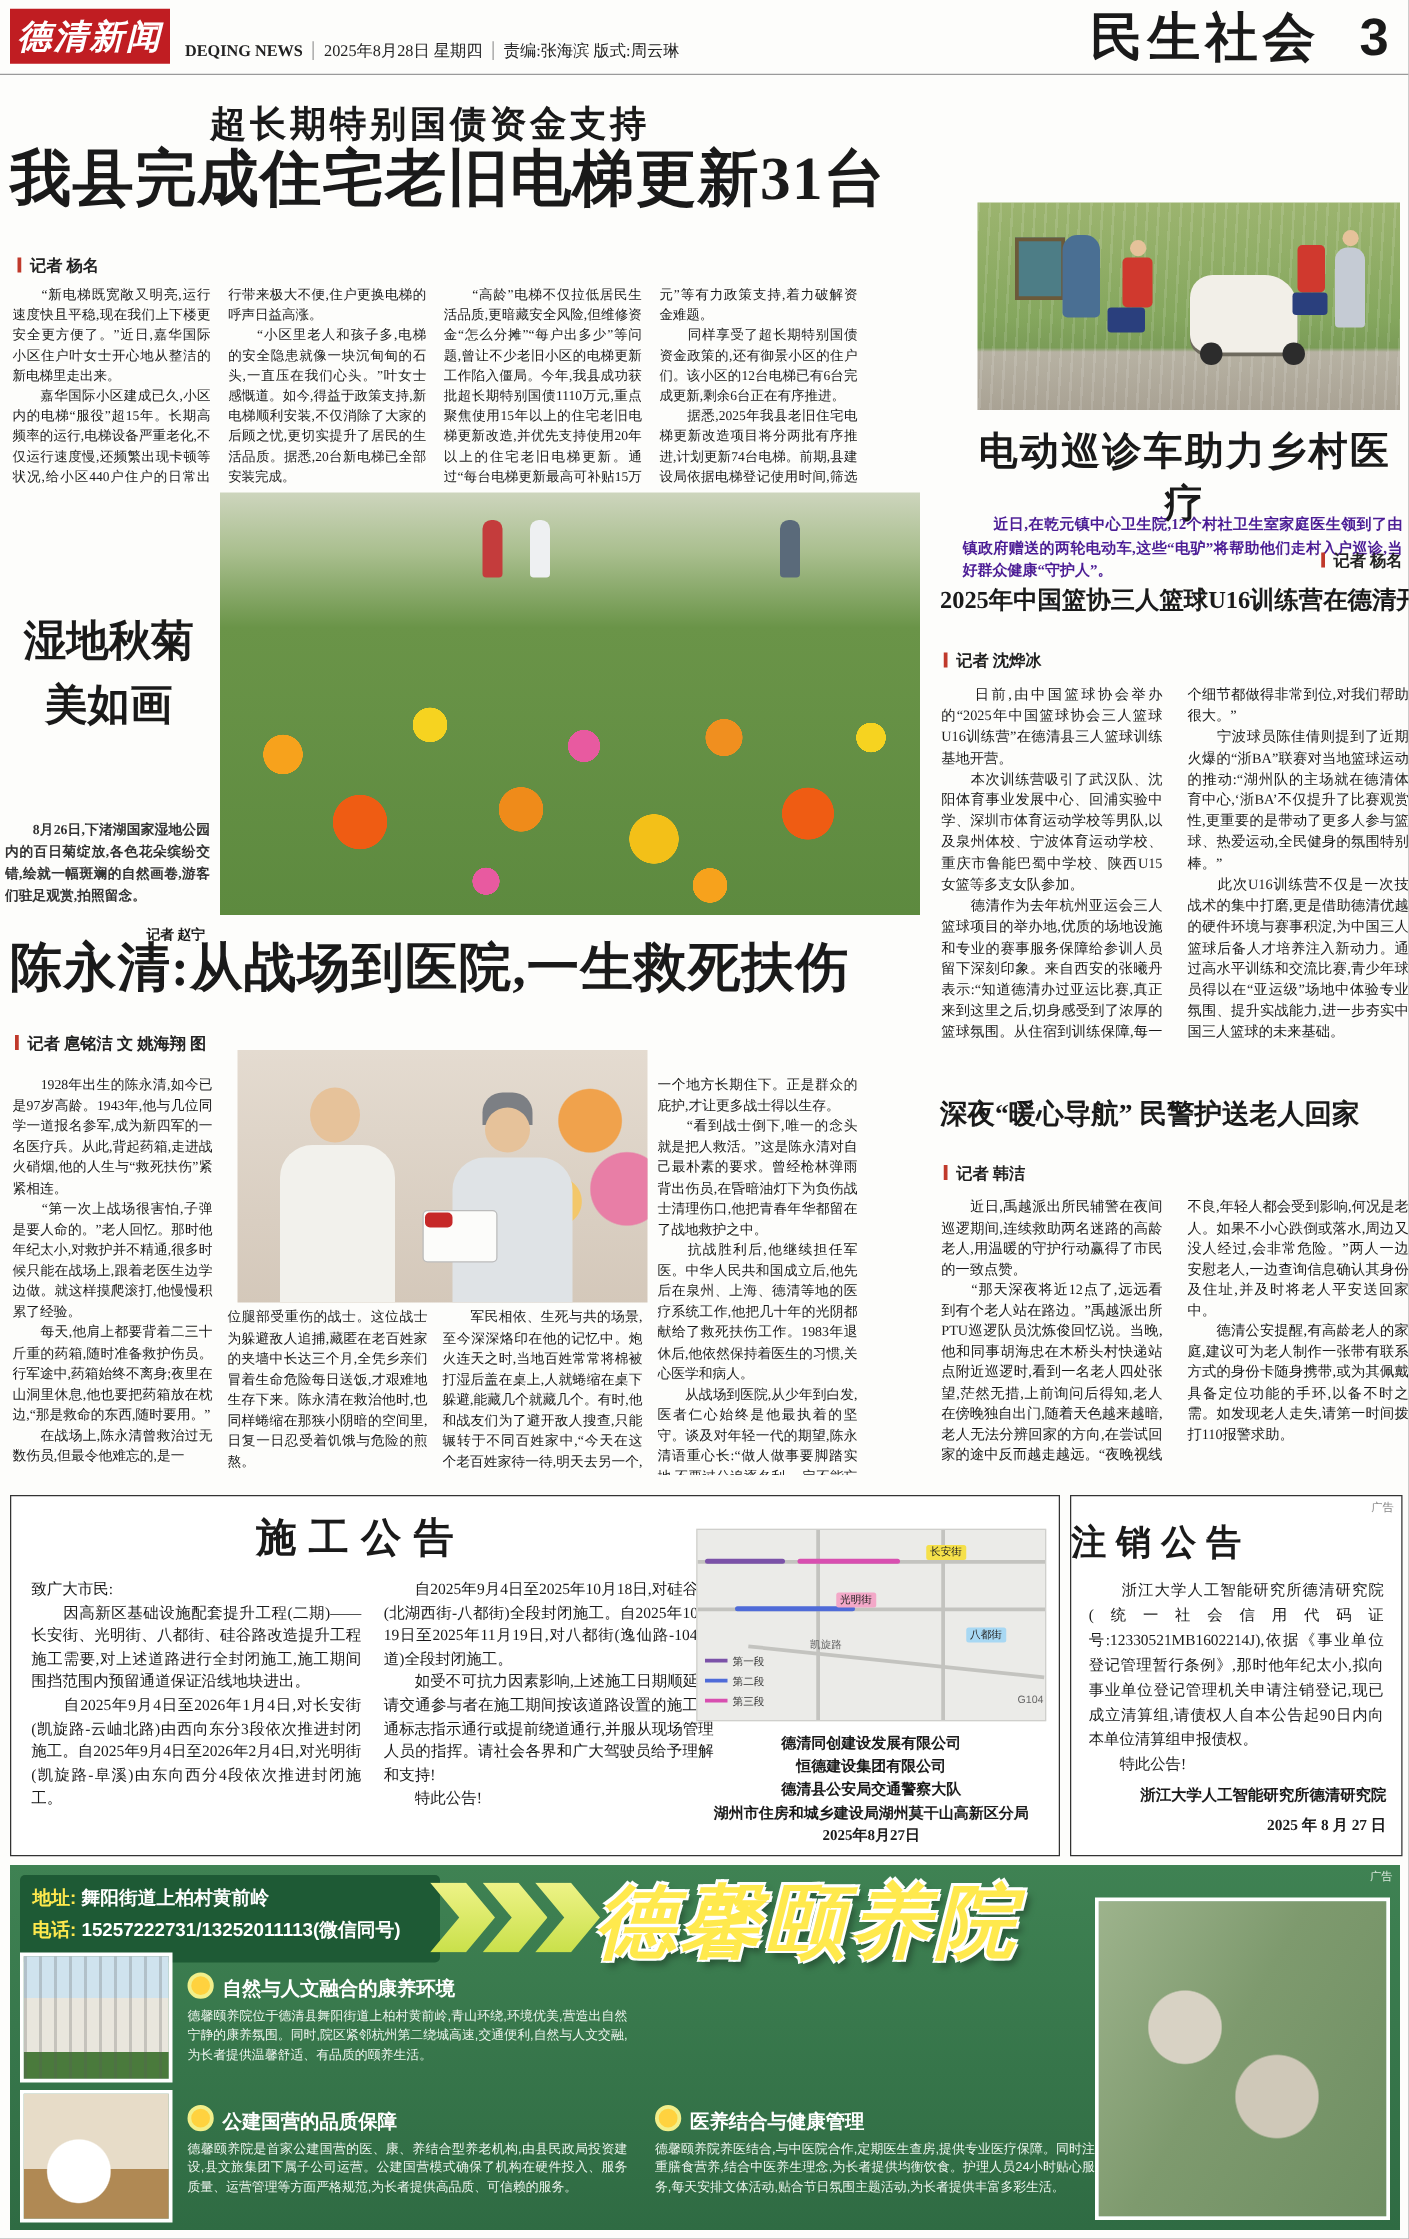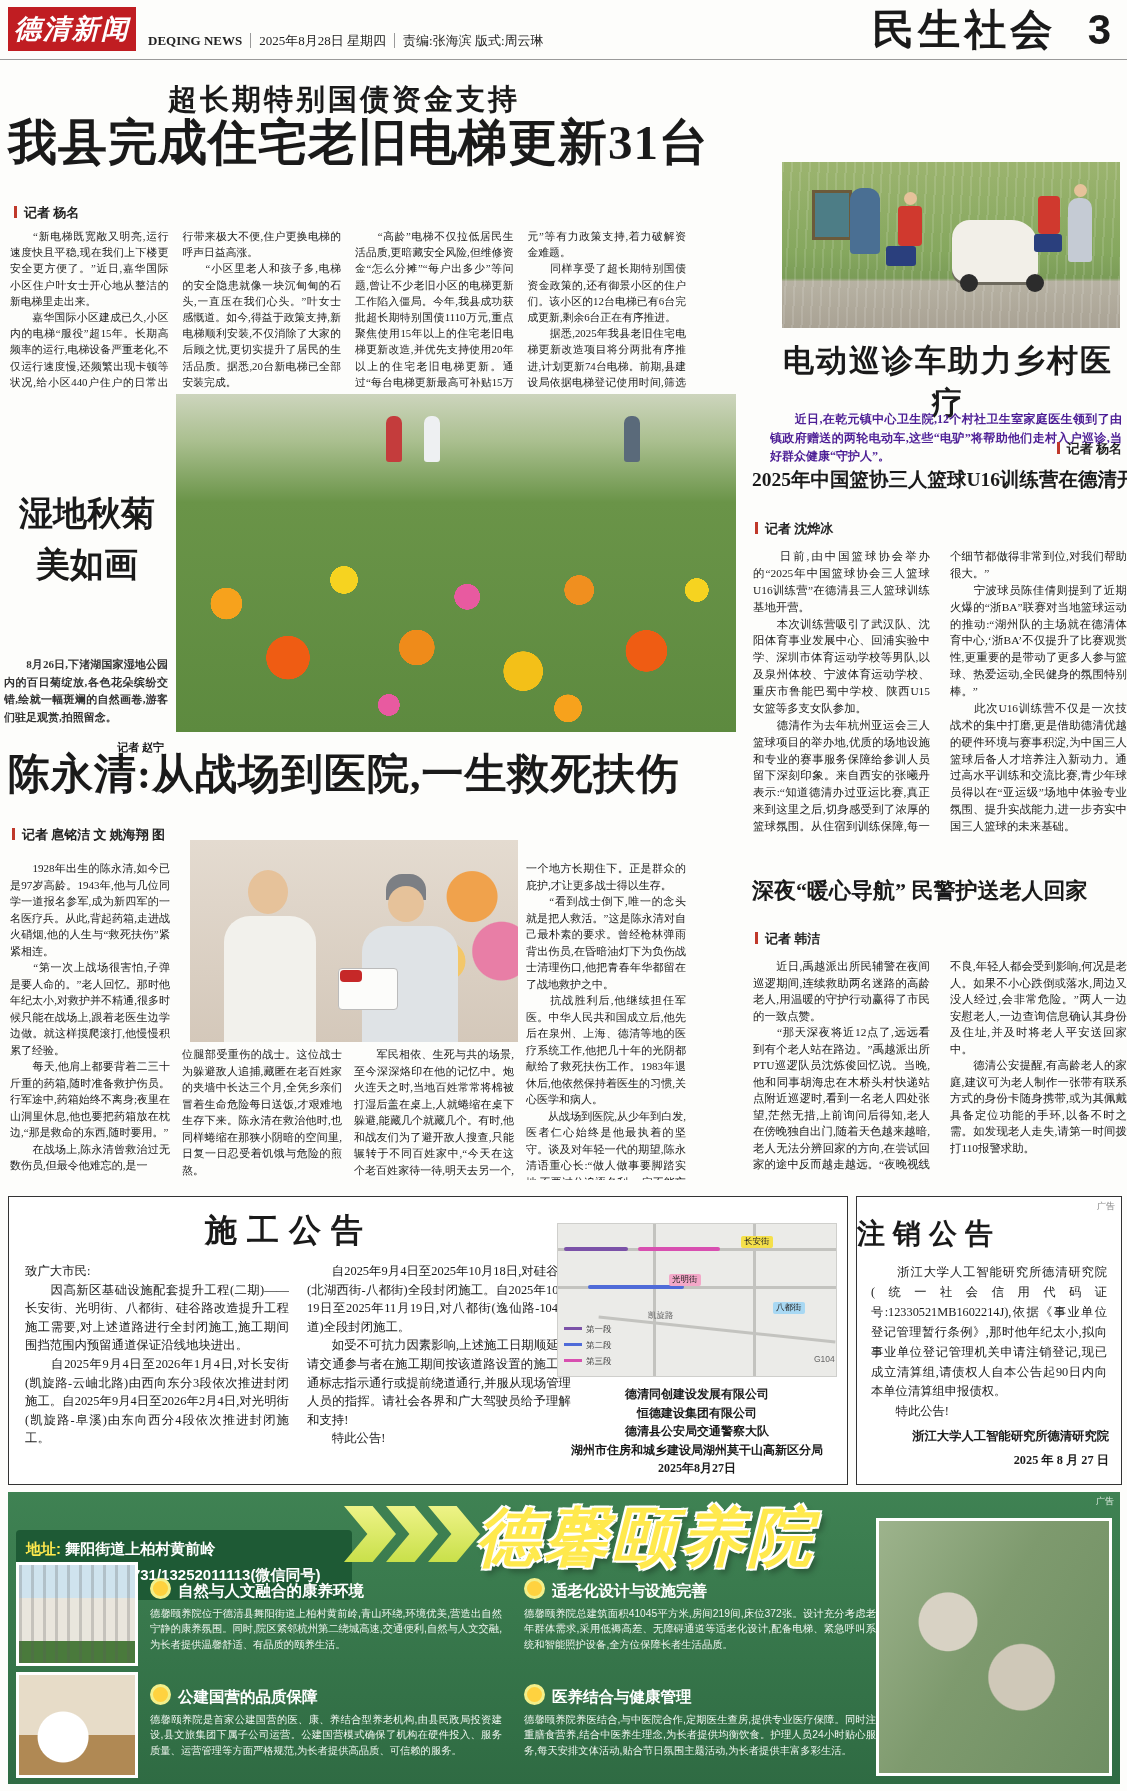--- a/index.html
+++ b/index.html
@@ -101,21 +101,21 @@
   .adtag{position:absolute;right:6px;top:3px;font-size:9px;color:#888;
         font-family:Liberation Mono, monospace;}
   .cancel-title{left:0;top:18px;width:100%;font-size:28px;font-weight:bold;letter-spacing:8px;}
   .cancel-body{left:14px;top:66px;width:236px;font-size:12.3px;line-height:1.62;}
   .cancel-sign{left:14px;bottom:12px;width:238px;text-align:right;font-size:12.3px;font-weight:bold;line-height:1.9;}
   
   .ad{left:8px;top:1492px;width:1112px;height:292px;background:linear-gradient(180deg,#3f8253 0%,#2f6b43 100%);
       font-family:"Liberation Sans","DejaVu Sans",sans-serif;}
   .ad .adtag{color:#d9e8dc;}
   .ad-contact{position:absolute;left:8px;top:8px;width:316px;height:58px;background:#1e5a35;
-      border-radius:4px;padding:6px 10px;color:#fff;font-size:15px;font-weight:bold;line-height:1.7;margin-top:30px;}
+      border-radius:4px;padding:6px 10px;color:#fff;font-size:15px;font-weight:bold;line-height:1.7;}
   .ad-contact b{color:#ffe94d;}
   .chev{position:absolute;top:14px;width:52px;height:56px;
       background:linear-gradient(180deg,#eef387,#c9e04a);
       clip-path:polygon(0 0,55% 0,100% 50%,55% 100%,0 100%,45% 50%);}
   .ad-title{position:absolute;left:468px;top:2px;font-size:64px;font-weight:bold;color:#ffe94d;
       letter-spacing:4px;text-shadow:2px 2px 0 #fff,-2px -2px 0 #fff,2px -2px 0 #fff,-2px 2px 0 #fff,4px 5px 6px rgba(0,0,0,.35);
       font-style:italic;white-space:nowrap;}
   .ad-photo{position:absolute;border:3px solid #fff;overflow:hidden;}
   .ph-building{left:8px;top:70px;width:116px;height:98px;background:
       repeating-linear-gradient(90deg,rgba(90,90,90,.25) 0 3px,transparent 3px 12px),
@@ -284,24 +284,20 @@
     <div class="chev" style="left:420px;"></div>
     <div class="ad-title">德馨颐养院</div>
     <div class="ad-photo ph-building"></div>
     <div class="ad-photo ph-room"></div>
     <div class="ad-photo ph-aerial"></div>
 
     <div class="feat" style="left:142px;top:86px;">
       <div class="feat-h"><span class="feat-icon"></span><span>自然与人文融合的康养环境</span></div>
       <div class="feat-b">德馨颐养院位于德清县舞阳街道上柏村黄前岭,青山环绕,环境优美,营造出自然宁静的康养氛围。同时,院区紧邻杭州第二绕城高速,交通便利,自然与人文交融,为长者提供温馨舒适、有品质的颐养生活。</div>
     </div>
-    <div class="feat" style="left:516px;top:86px;">
-      <div class="feat-h"><span class="feat-icon"></span><span>适老化设计与设施完善</span></div>
-      <div class="feat-b">德馨颐养院总建筑面积41045平方米,房间219间,床位372张。设计充分考虑老年群体需求,采用低褥高差、无障碍通道等适老化设计,配备电梯、紧急呼叫系统和智能照护设备,全方位保障长者生活品质。</div>
-    </div>
     <div class="feat" style="left:142px;top:192px;">
       <div class="feat-h"><span class="feat-icon"></span><span>公建国营的品质保障</span></div>
       <div class="feat-b">德馨颐养院是首家公建国营的医、康、养结合型养老机构,由县民政局投资建设,县文旅集团下属子公司运营。公建国营模式确保了机构在硬件投入、服务质量、运营管理等方面严格规范,为长者提供高品质、可信赖的服务。</div>
     </div>
     <div class="feat" style="left:516px;top:192px;">
       <div class="feat-h"><span class="feat-icon"></span><span>医养结合与健康管理</span></div>
       <div class="feat-b">德馨颐养院养医结合,与中医院合作,定期医生查房,提供专业医疗保障。同时注重膳食营养,结合中医养生理念,为长者提供均衡饮食。护理人员24小时贴心服务,每天安排文体活动,贴合节日氛围主题活动,为长者提供丰富多彩生活。</div>
     </div>
   </div>
 

